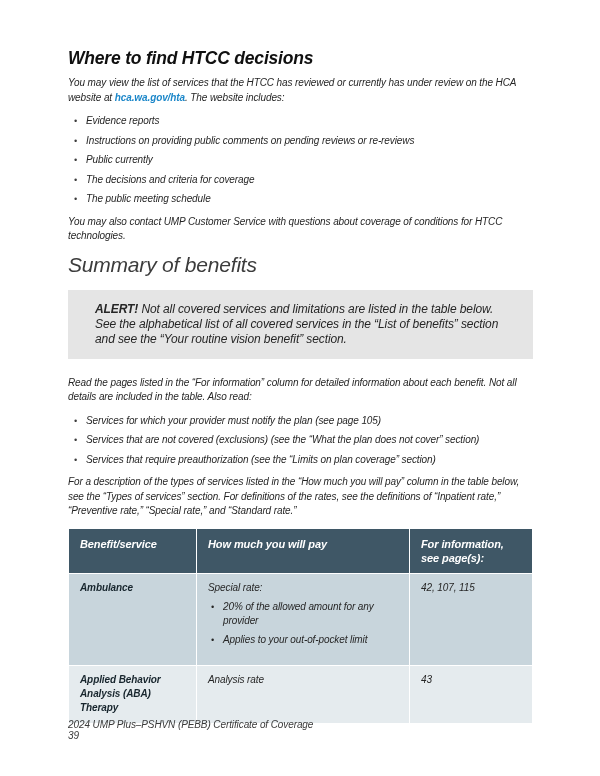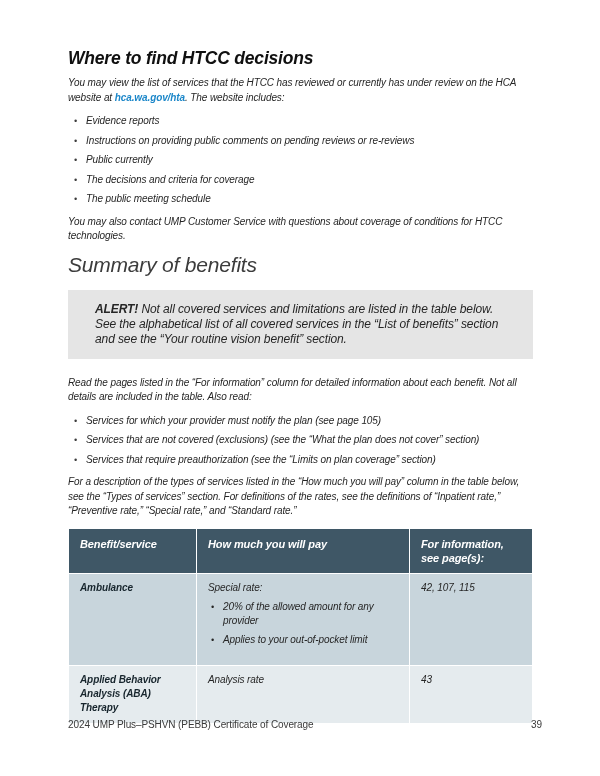--- a/index.html
+++ b/index.html
@@ -92,22 +92,24 @@
   tr.row-even td { background: var(--row-even, #e5ebee); }
   .cell-bullet { display: flex; margin: 5px 0 0 3px; }
   .cell-bullet .dot { width: 12px; flex: 0 0 12px; font-size: 9px; }
   td .pad-bottom { height: 10px; }
   .footer {
     position: absolute;
     top: 719px; left: 68px; right: 58px;
     display: flex;
     justify-content: space-between;
     font-size: 10px;
+    font-style: italic;
     color: var(--footer, #3a3a3a);
     letter-spacing: -0.1px;
+    flex-direction: column;
   }
 </style>
 </head>
 <body>
 
 <div class="page">
 
   <h1 class="doc-h1">Where to find HTCC decisions</h1>
 
   <p class="body"><span>You may view the list of services that the HTCC has reviewed or currently has under review on the HCA website at </span><a class="doc-link" href="#">hca.wa.gov/hta</a><span>. The website includes:</span></p>

